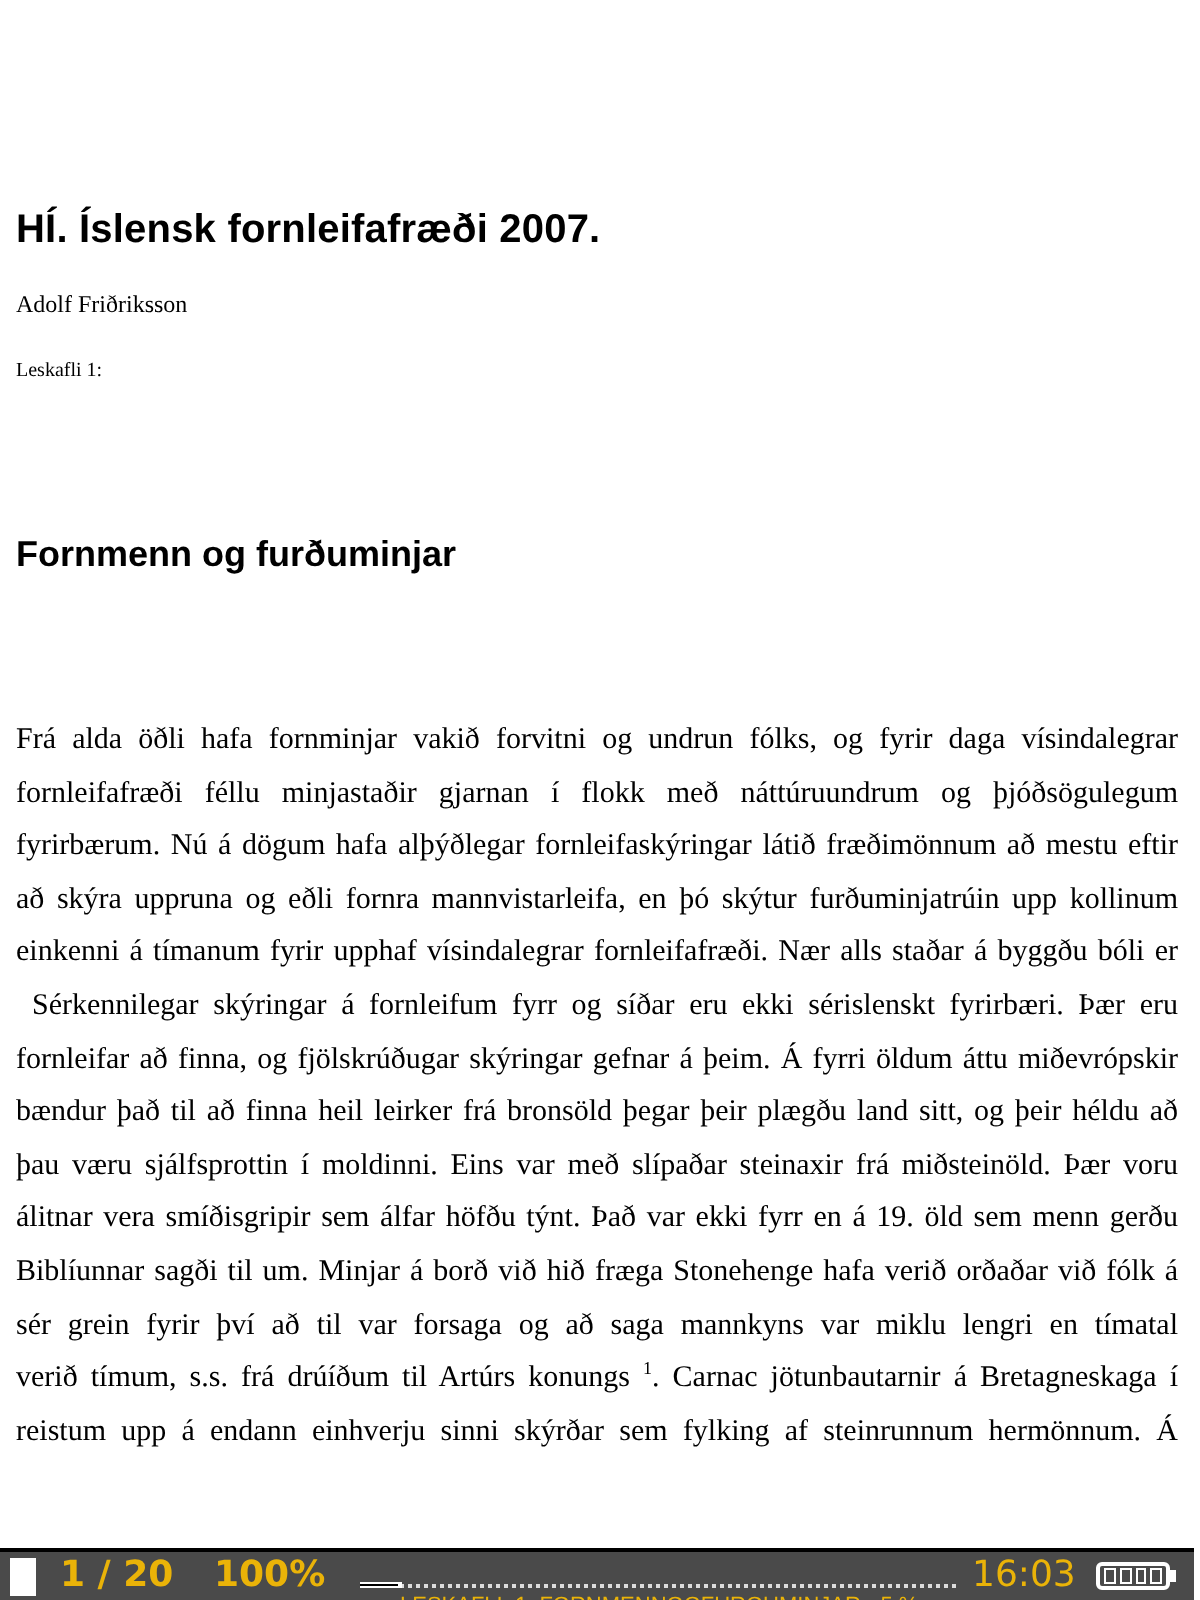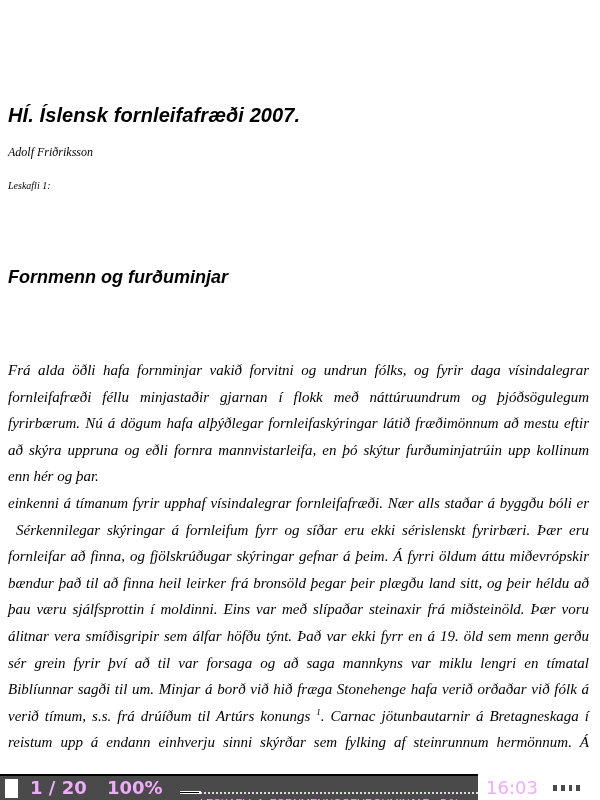--- a/index.html
+++ b/index.html
@@ -1,21 +1,21 @@
 <!DOCTYPE html>
 <html><head>
 <meta charset="utf-8">
 <style>
   html, body { margin: 0; padding: 0; }
   body {
     width: 600px; height: 800px; overflow: hidden; position: relative;
     background: #ffffff; color: #000;
   }
   .page {
-    position: absolute; left: 0; top: 0; width: 600px; height: 774px; overflow: hidden; font-style: italic;
+    position: absolute; left: 0; top: 0; width: 600px; height: 774px; overflow: hidden;
   }
   .doc-title {
     position: absolute; left: 8px; top: 104px; margin: 0;
     font-family: "Liberation Sans", sans-serif; font-weight: bold; font-size: 20px;
     letter-spacing: 0.1px; white-space: nowrap;
   }
   .author {
     position: absolute; left: 8px; top: 145px;
     font-family: "Liberation Serif", serif; font-size: 12px; white-space: nowrap;
   }
@@ -35,23 +35,23 @@
   }
   .line {
     height: 26.6px; line-height: 26.6px; white-space: nowrap;
     text-align: justify; text-align-last: justify; overflow: visible;
   }
   .line.last { text-align-last: left; }
   .line.indent { padding-left: 8px; }
   sup { font-size: 9px; line-height: 0; vertical-align: 6px; }
 
   .status-bar {
-    position: absolute; left: 0; top: 774px; width: 478px; height: 26px;
+    position: absolute; left: 0; top: 774px; width: 597px; height: 26px;
     background: #4a4a4a; border-top: 2px solid #000; box-sizing: border-box;
-    color: #f0abfc; font-family: "DejaVu Sans", sans-serif;
+    color: #eab308; font-family: "DejaVu Sans", sans-serif;
   }
   .menu-block {
     position: absolute; left: 5px; top: 3px; width: 13px; height: 19px; background: #fff;
   }
   .page-num {
     position: absolute; left: 30px; top: 1px; font-weight: bold; font-size: 18px; white-space: nowrap;
   }
   .zoom-level {
     position: absolute; left: 107px; top: 1px; font-weight: bold; font-size: 18px; white-space: nowrap;
   }
@@ -90,31 +90,30 @@
   <div class="author">Adolf Friðriksson</div>
   <div class="chapter">Leskafli 1:</div>
   <h2 class="section-title">Fornmenn og furðuminjar</h2>
 
   <div class="body-text">
     <div>
       <div class="line">Frá alda öðli hafa fornminjar vakið forvitni og undrun fólks, og fyrir daga vísindalegrar</div>
       <div class="line">fornleifafræði féllu minjastaðir gjarnan í flokk með náttúruundrum og þjóðsögulegum</div>
       <div class="line">fyrirbærum. Nú á dögum hafa alþýðlegar fornleifaskýringar látið fræðimönnum að mestu eftir</div>
       <div class="line">að skýra uppruna og eðli fornra mannvistarleifa, en þó skýtur furðuminjatrúin upp kollinum</div>
-      <div class="line last">enn hér og þar.</div>
     </div>
     <div>
       <div class="line">einkenni á tímanum fyrir upphaf vísindalegrar fornleifafræði. Nær alls staðar á byggðu bóli er</div>
       <div class="line indent">Sérkennilegar skýringar á fornleifum fyrr og síðar eru ekki sérislenskt fyrirbæri. Þær eru</div>
       <div class="line">fornleifar að finna, og fjölskrúðugar skýringar gefnar á þeim. Á fyrri öldum áttu miðevrópskir</div>
       <div class="line">bændur það til að finna heil leirker frá bronsöld þegar þeir plægðu land sitt, og þeir héldu að</div>
       <div class="line">þau væru sjálfsprottin í moldinni. Eins var með slípaðar steinaxir frá miðsteinöld. Þær voru</div>
       <div class="line">álitnar vera smíðisgripir sem álfar höfðu týnt. Það var ekki fyrr en á 19. öld sem menn gerðu</div>
+      <div class="line">Biblíunnar sagði til um. Minjar á borð við hið fræga Stonehenge hafa verið orðaðar við fólk á</div>
       <div class="line">sér grein fyrir því að til var forsaga og að saga mannkyns var miklu lengri en tímatal</div>
-      <div class="line">Biblíunnar sagði til um. Minjar á borð við hið fræga Stonehenge hafa verið orðaðar við fólk á</div>
       <div class="line"><span>verið tímum, s.s. frá drúíðum til Artúrs konungs </span><sup>1</sup><span>. Carnac jötunbautarnir á Bretagneskaga í</span></div>
       <div class="line">reistum upp á endann einhverju sinni skýrðar sem fylking af steinrunnum hermönnum. Á</div>
     </div>
   </div>
 </div>
 
 <div class="status-bar">
   <div class="menu-block"></div>
   <div class="page-num">1 / 20</div>
   <div class="zoom-level">100%</div>

